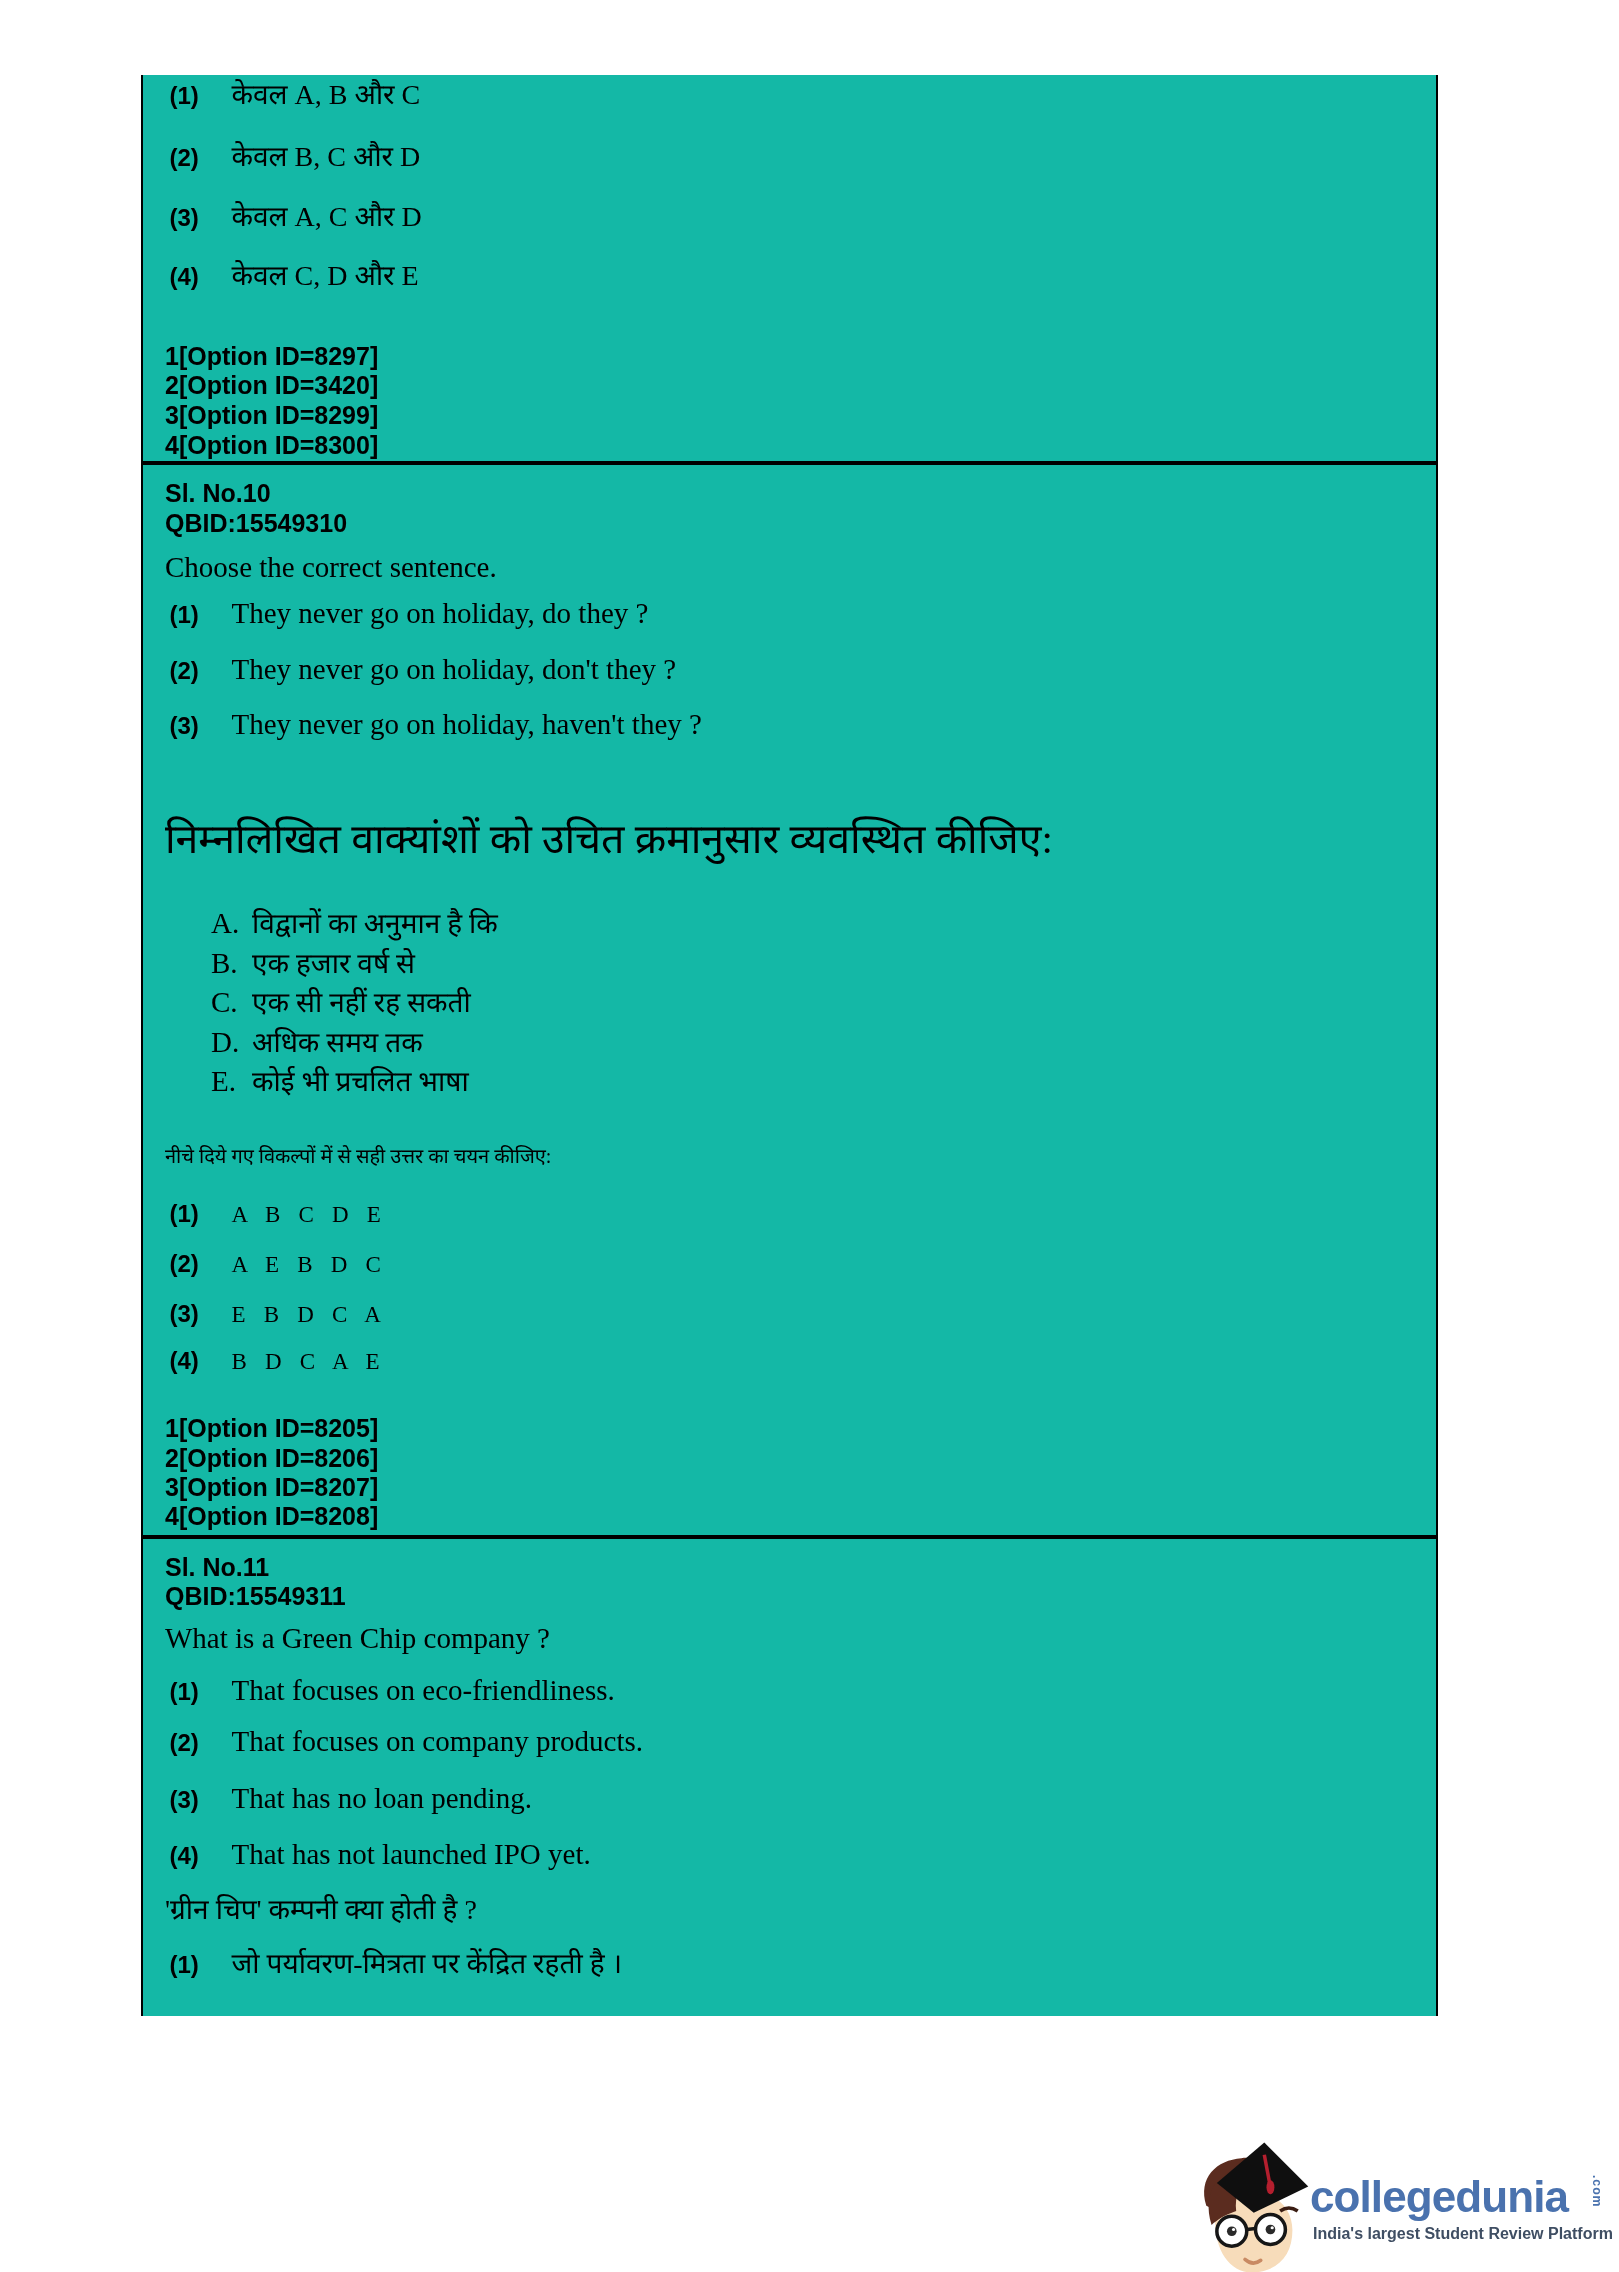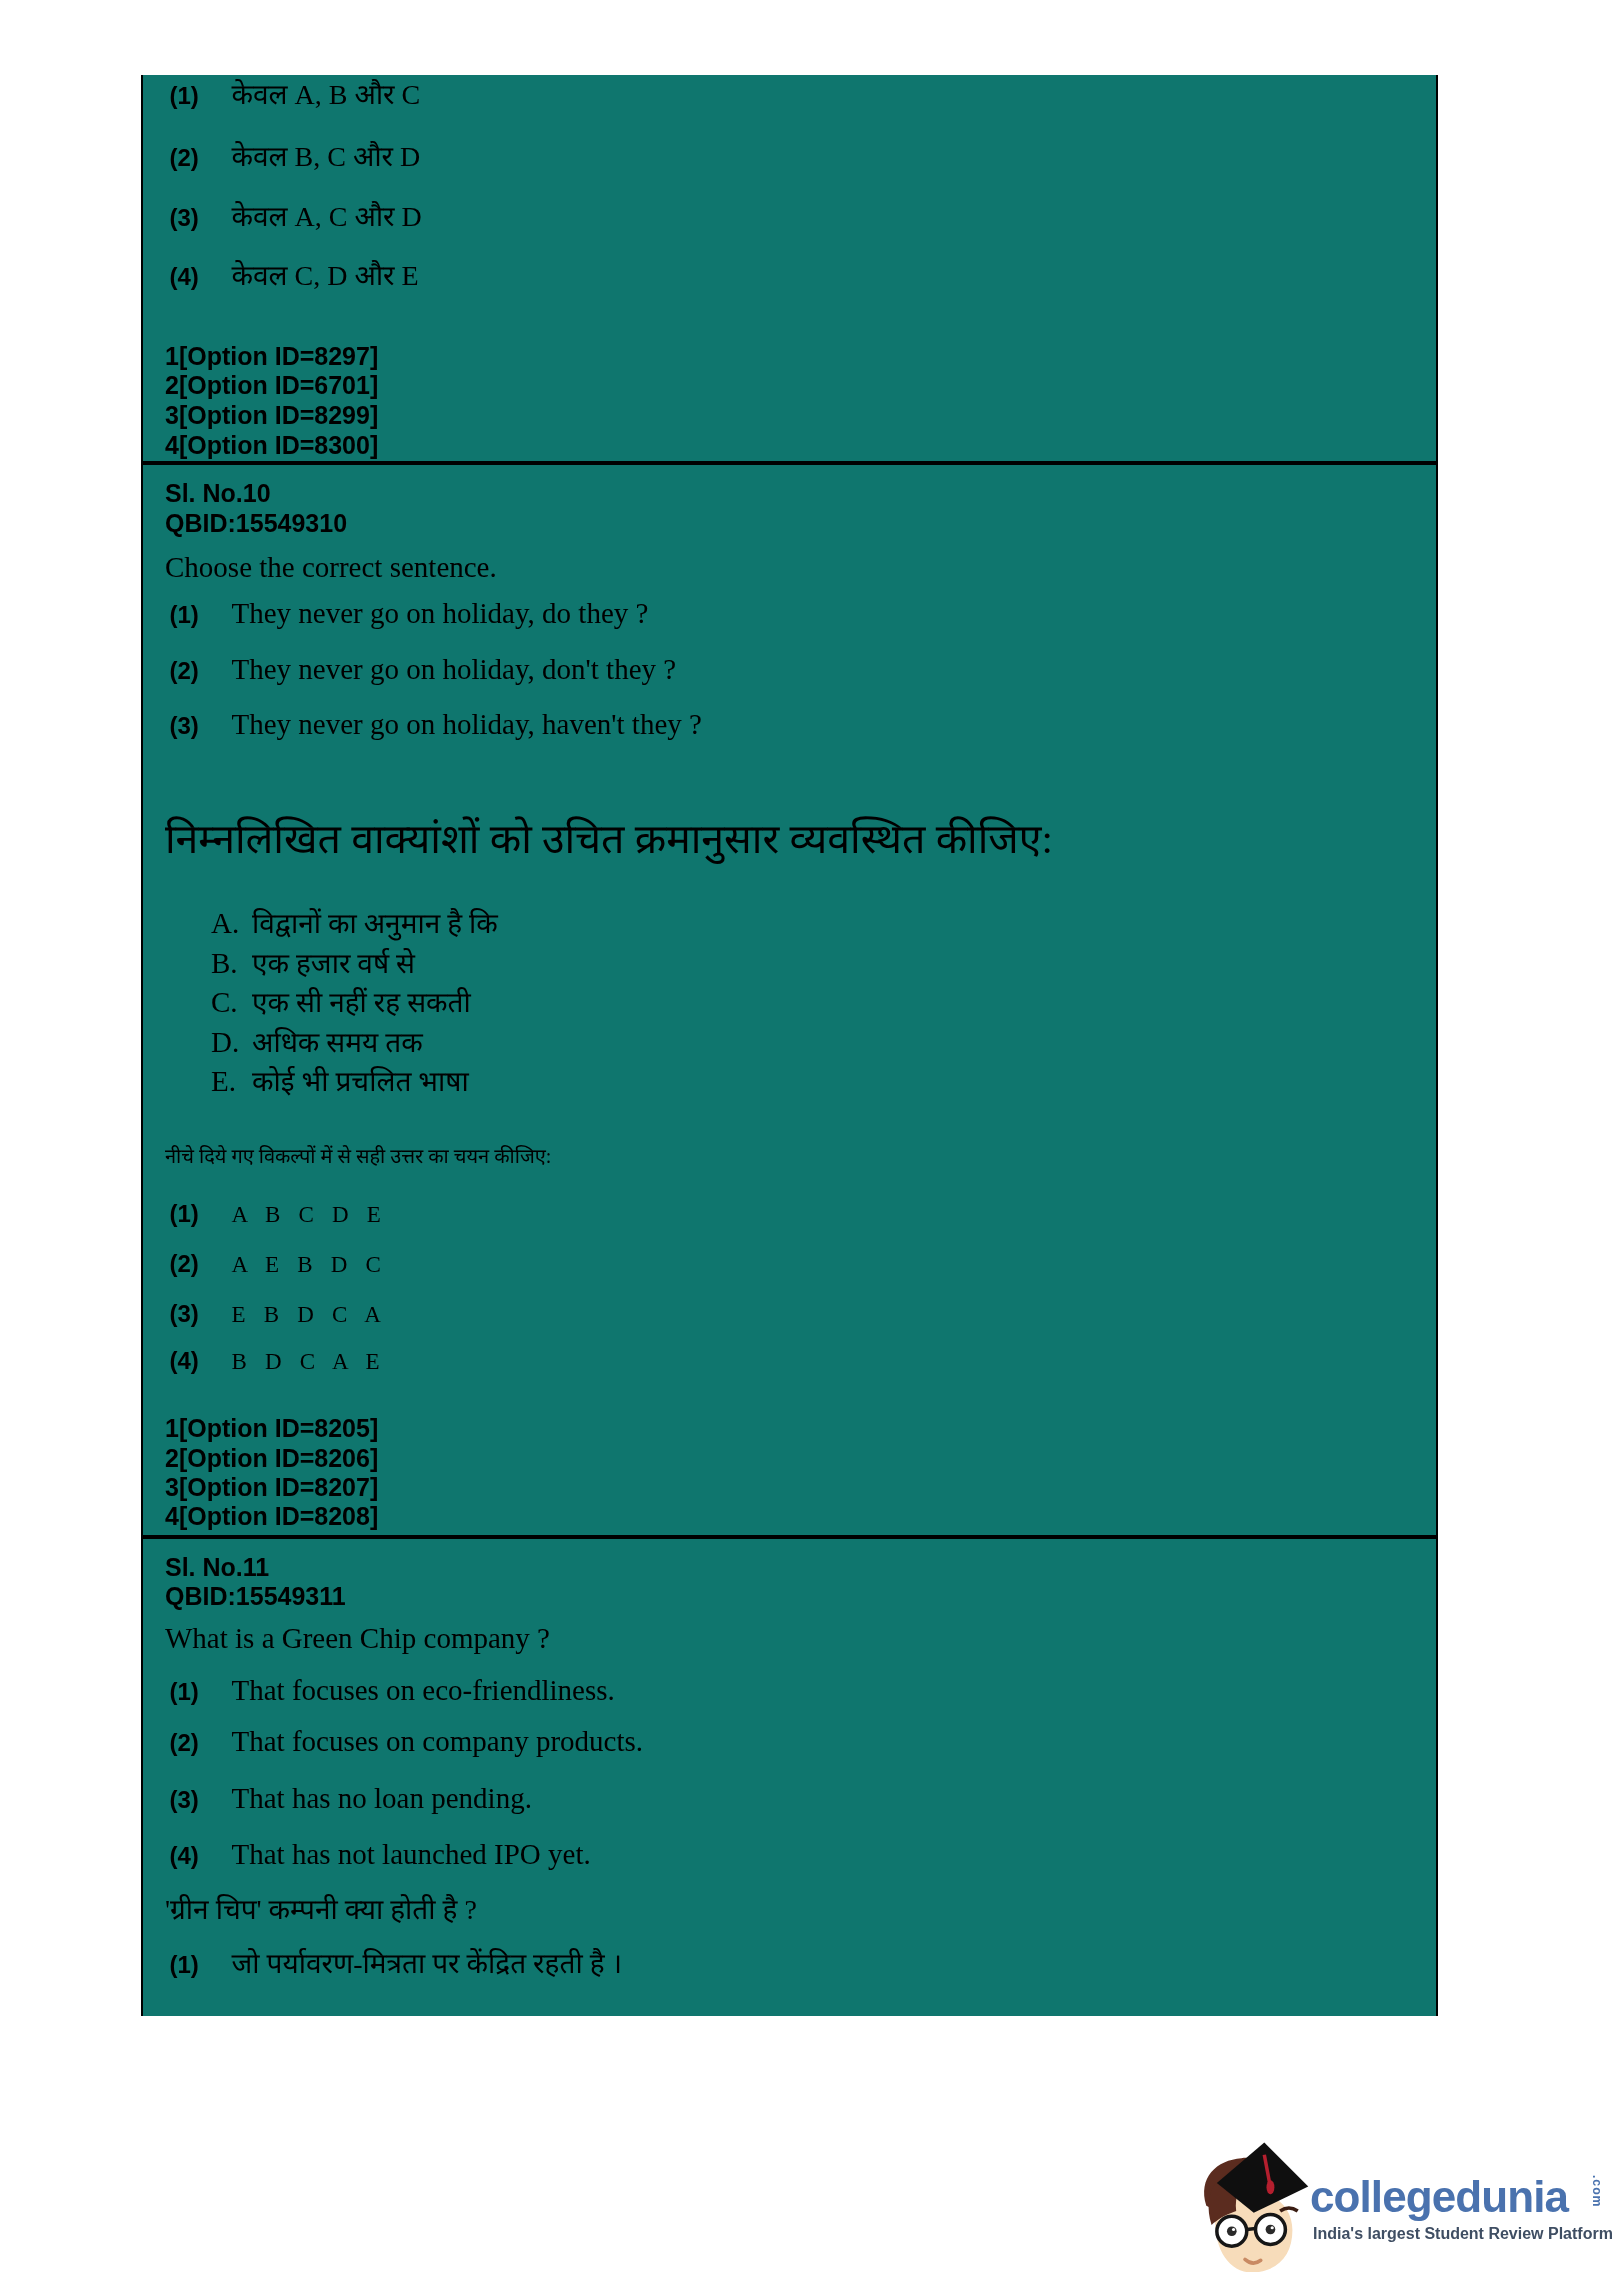--- a/index.html
+++ b/index.html
@@ -1,21 +1,21 @@
 <!DOCTYPE html>
 <html style="font-size:14px"><head>
 <meta charset="utf-8">
 <style>
   html,body{margin:0;padding:0;background:#ffffff;}
   body{width:1620px;height:2273px;position:relative;overflow:hidden;
        font-family:"Liberation Sans",sans-serif;color:#000;}
 
   
   .paper{position:absolute;left:141px;top:75px;width:1293px;height:1941px;
-         border-left:2.6px solid #000;border-right:2.6px solid #000;background:#0f766e;}
+         border-left:2.6px solid #000;border-right:2.6px solid #000;background:#14b8a6;}
   .divider{position:absolute;left:0;width:100%;height:3.5px;background:#000;}
 
   .r{position:absolute;white-space:nowrap;line-height:1.15;}
   .lbl{display:inline-block;width:62px;font:700 24px "Liberation Sans",sans-serif;}
   .ser{font-family:"Liberation Serif",serif;font-size:29px;text-align:center;}
   .hi{font-family:"Liberation Serif",serif;font-size:28px;}
   .meta{font:700 25px "Liberation Sans",sans-serif;line-height:29px;}
   .seqtxt{font-family:"Liberation Serif",serif;font-size:23px;word-spacing:12.4px;}
   .phr-lbl{display:inline-block;width:41px;font-family:"Liberation Serif",serif;font-size:29px;}
 
@@ -32,21 +32,21 @@
 <body>
 
 <div class="paper">
 
   <div class="r" style="left:26.5px;top:4.4px"><span class="lbl">(1)</span><span class="hi">केवल A, B और C</span></div>
   <div class="r" style="left:26.5px;top:66px"><span class="lbl">(2)</span><span class="hi">केवल B, C और D</span></div>
   <div class="r" style="left:26.5px;top:126px"><span class="lbl">(3)</span><span class="hi">केवल A, C और D</span></div>
   <div class="r" style="left:26.5px;top:185px"><span class="lbl">(4)</span><span class="hi">केवल C, D और E</span></div>
 
   <div class="r meta" style="left:22px;top:267px">1[Option ID=8297]</div>
-  <div class="r meta" style="left:22px;top:296px">2[Option ID=6701]</div>
+  <div class="r meta" style="left:22px;top:296px">2[Option ID=3420]</div>
   <div class="r meta" style="left:22px;top:326px">3[Option ID=8299]</div>
   <div class="r meta" style="left:22px;top:356px">4[Option ID=8300]</div>
 
   <div class="divider" style="top:386px"></div>
 
   <div class="r meta" style="left:22px;top:404px">Sl. No.10</div>
   <div class="r meta" style="left:22px;top:434px">QBID:15549310</div>
   <div class="r ser" style="left:22px;top:476px">Choose the correct sentence.</div>
 
   <div class="r" style="left:26.5px;top:522px"><span class="lbl">(1)</span><span class="ser">They never go on holiday, do they ?</span></div>

